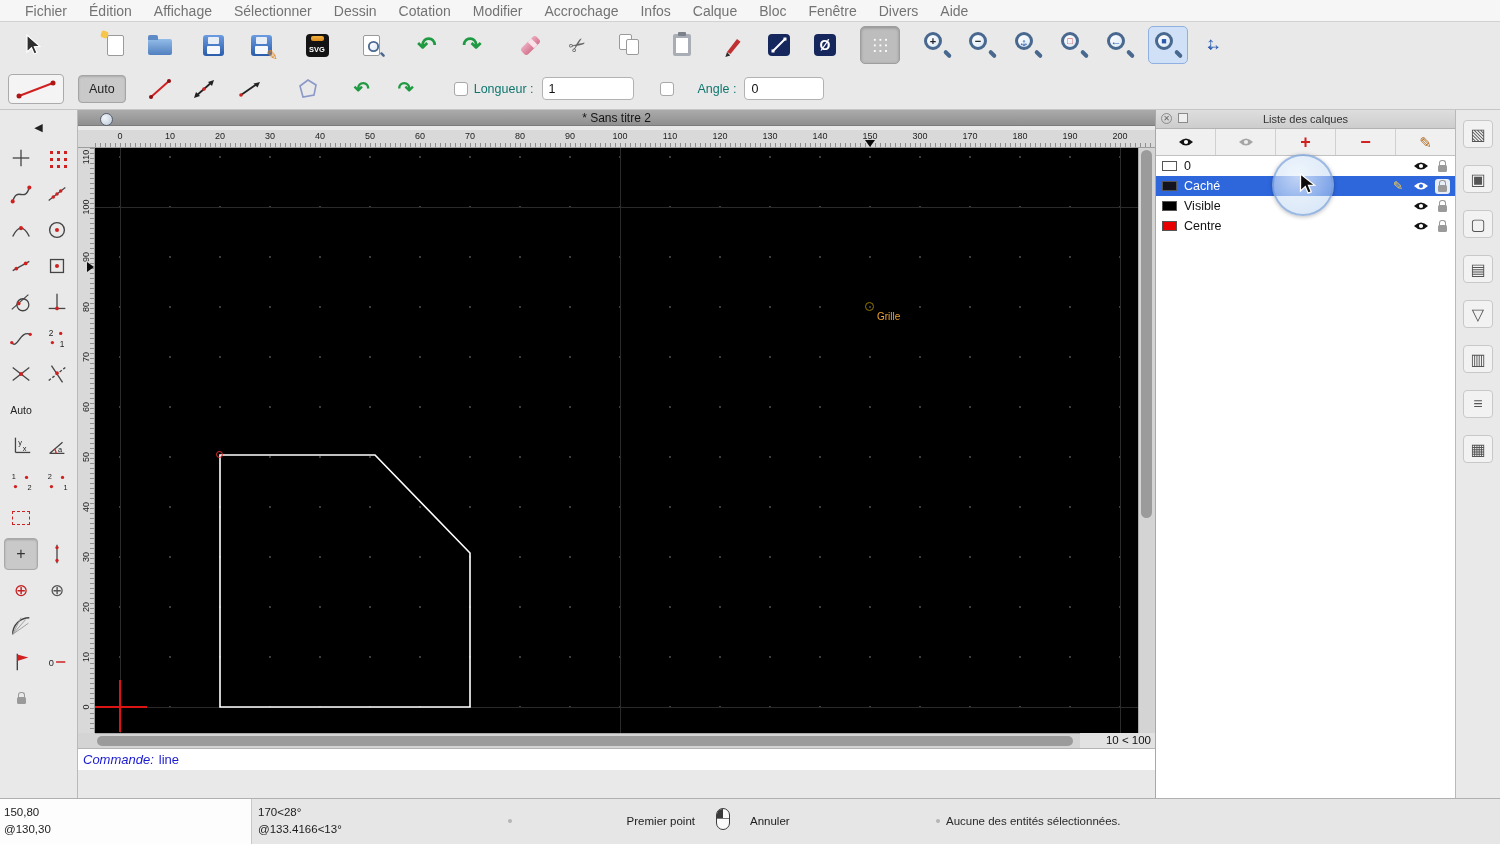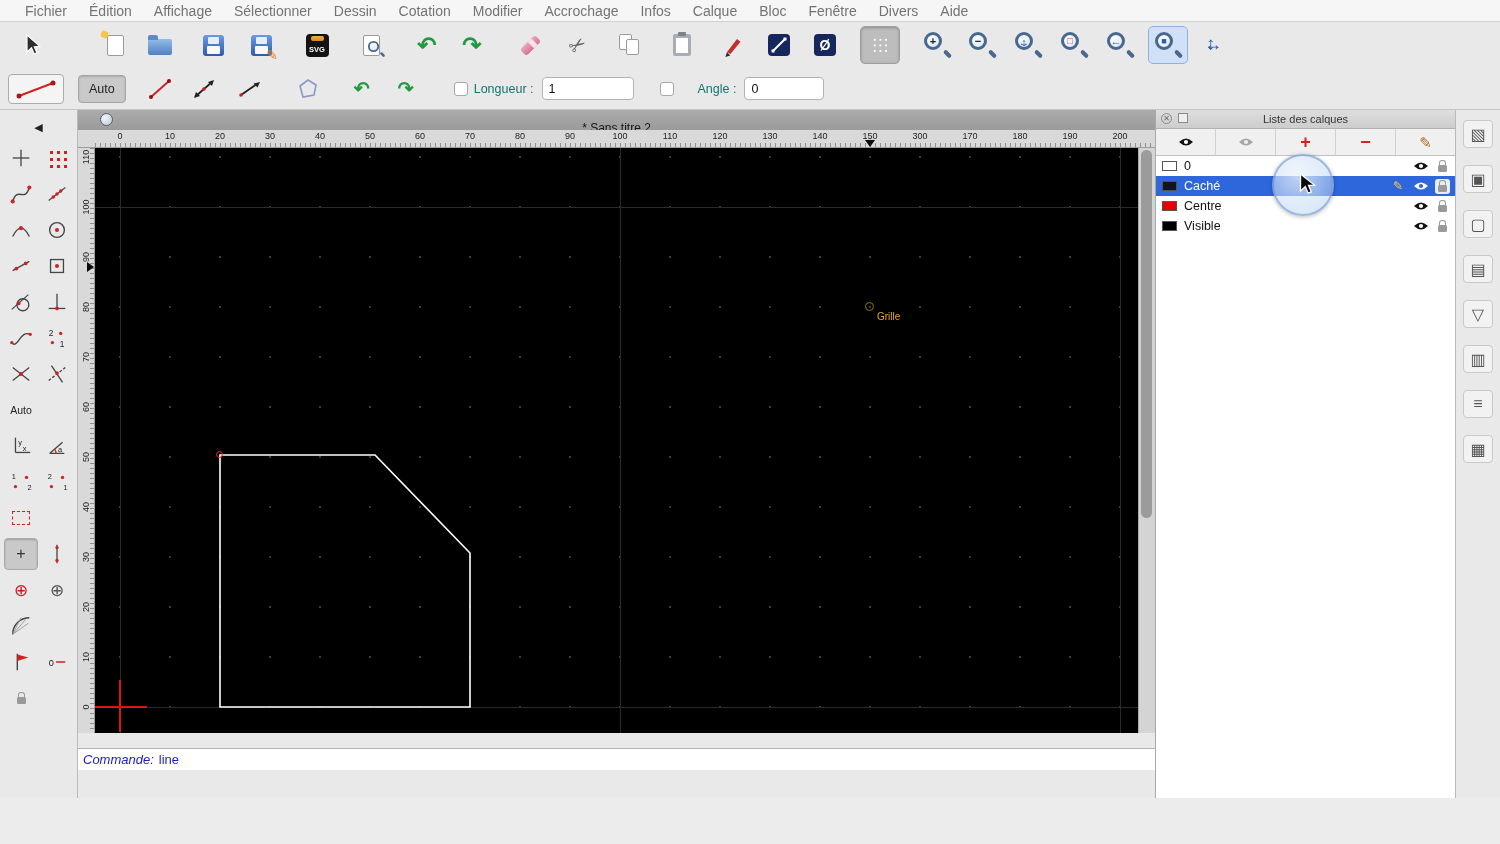--- a/index.html
+++ b/index.html
@@ -69,21 +69,21 @@
   .dash-red{width:18px;height:14px;border:1.6px dashed #d02020;box-sizing:border-box}
   .relzero{font-size:17px;color:#c42020;line-height:1}
   .relzero.gray{color:#555}
   .sauto{font-size:10.5px;color:#222}
   .plusg{font-size:16px;color:#333;line-height:1}
   .lockicon{width:9px;height:7px;background:#9a9a9a;border-radius:1.5px;position:relative;margin-top:4px}
   .lockicon::before{content:"";position:absolute;left:1px;top:-5px;width:5px;height:5px;border:1.5px solid #9a9a9a;border-bottom:none;border-radius:3px 3px 0 0}
 
   
   .canvas-region{position:absolute;left:78px;top:110px;width:1077px;height:688px;background:#e9e9e9}
-  .subwin-title{position:absolute;left:0;top:0;width:100%;height:36px;background:linear-gradient(#ababab,#8f8f8f);display:flex;align-items:center;justify-content:center;font-size:12px;color:#151515;border-bottom:1px solid #7c7c7c;box-sizing:border-box}
+  .subwin-title{position:absolute;left:0;top:0;width:100%;height:16px;background:linear-gradient(#ababab,#8f8f8f);display:flex;align-items:center;justify-content:center;font-size:12px;color:#151515;border-bottom:1px solid #7c7c7c;box-sizing:border-box}
   .subwin-icon{position:absolute;left:22px;top:3px;width:13px;height:13px;border:1.5px solid #57606e;border-radius:50%;background:radial-gradient(circle at 35% 35%,#f2f6fa,#b9c6d6);box-sizing:border-box}
   .hruler{position:absolute;left:0;top:20px;width:100%;height:18px;background:#d9d9d9;border-bottom:1px solid #9d9d9d;overflow:hidden;box-sizing:border-box}
   .hruler::before{content:"";position:absolute;left:17px;right:0;bottom:0;height:4px;background:repeating-linear-gradient(90deg,#8f8f8f 0 1px,transparent 1px 5px)}
   .h-ticks{display:flex;padding-left:17px}
   .h-tick{width:50px;text-align:center;font-size:9px;color:#222;line-height:12px;flex:0 0 auto}
   .hruler-marker{position:absolute;width:0;height:0;border-left:5px solid transparent;border-right:5px solid transparent;border-top:7px solid #0a0a0a;top:10px}
   .vruler{position:absolute;left:0;top:38px;width:17px;height:585px;background:#d9d9d9;border-right:1px solid #9d9d9d;overflow:hidden;box-sizing:border-box}
   .vruler::before{content:"";position:absolute;top:0;bottom:0;right:0;width:4px;background:repeating-linear-gradient(180deg,#8f8f8f 0 1px,transparent 1px 5px)}
   .v-ticks{display:flex;flex-direction:column;margin-top:-16px}
   .v-tick{height:50px;display:flex;align-items:center;justify-content:center;flex:0 0 auto}
@@ -660,20 +660,27 @@
       </svg>
       <div class="vertex-marker" style="left:121px;top:303px"></div>
       <div class="grid-circle" style="left:770px;top:154px"></div>
       <div class="grille-label" style="left:782px;top:163px">Grille</div>
       <div class="crosshair-h" style="left:0px;top:558px"></div>
       <div class="crosshair-v" style="left:24px;top:532px"></div>
     </div>
     <div class="vscroll">
         <div class="vscroll-thumb"></div>
       </div>
+    <div class="scrollrow">
+      <div class="scroll-corner"></div>
+      <div class="hscroll">
+          <div class="hscroll-thumb"></div>
+        </div>
+      <div class="grid-status">10 &lt; 100</div>
+    </div>
     <div class="cmd-history">
       <span class="cmd-label">Commande:</span>
       <span class="cmd-value">line</span>
     </div>
   </div>
 
   <div class="layers">
     <div class="lp-header">
       <span class="lp-close">✕</span>
       <span class="lp-float"></span>
@@ -728,48 +735,48 @@
               <path d="M1 5.5 Q8 -1.5 15 5.5 Q8 12.5 1 5.5 Z" fill="#111"></path>
               <circle cx="8" cy="5.5" r="2.1" fill="#fff"></circle>
             </svg>
           </span>
           <span class="row-lock">
             <span class="lockicon"></span>
           </span>
         </div>
 
         <div class="layer-row">
+          <span class="swatch" style="background:#000000"></span>
+          <span class="layer-name">Visible</span>
+          <span class="row-pencil"></span>
+          <span class="row-eye">
+            <svg width="16" height="12" viewBox="0 0 16 11">
+              <path d="M1 5.5 Q8 -1.5 15 5.5 Q8 12.5 1 5.5 Z" fill="#111"></path>
+              <circle cx="8" cy="5.5" r="2.1" fill="#fff"></circle>
+            </svg>
+          </span>
+          <span class="row-lock">
+            <span class="lockicon"></span>
+          </span>
+        </div>
+
+        <div class="layer-row">
           <span class="swatch" style="background:#e80000"></span>
           <span class="layer-name">Centre</span>
           <span class="row-pencil"></span>
           <span class="row-eye">
             <svg width="16" height="12" viewBox="0 0 16 11">
               <path d="M1 5.5 Q8 -1.5 15 5.5 Q8 12.5 1 5.5 Z" fill="#111"></path>
               <circle cx="8" cy="5.5" r="2.1" fill="#fff"></circle>
             </svg>
           </span>
           <span class="row-lock">
             <span class="lockicon"></span>
           </span>
         </div>
-
-        <div class="layer-row">
-          <span class="swatch" style="background:#000000"></span>
-          <span class="layer-name">Visible</span>
-          <span class="row-pencil"></span>
-          <span class="row-eye">
-            <svg width="16" height="12" viewBox="0 0 16 11">
-              <path d="M1 5.5 Q8 -1.5 15 5.5 Q8 12.5 1 5.5 Z" fill="#111"></path>
-              <circle cx="8" cy="5.5" r="2.1" fill="#fff"></circle>
-            </svg>
-          </span>
-          <span class="row-lock">
-            <span class="lockicon"></span>
-          </span>
-        </div>
       </div>
   </div>
 
   <div class="rdock">
 
       <div class="dbtn">
         <span>▧</span>
       </div>
 
       <div class="dbtn">
@@ -794,19 +801,35 @@
 
       <div class="dbtn">
         <span>≡</span>
       </div>
 
       <div class="dbtn">
         <span>▦</span>
       </div>
     </div>
 
+  <div class="statusbar">
+    <div class="sb-left">
+      <div>150,80</div>
+      <div>@130,30</div>
+    </div>
+    <div class="sb-polar">
+      <div>170&lt;28°</div>
+      <div>@133.4166&lt;13°</div>
+    </div>
+    <span class="sb-dot" style="left:508px"></span>
+    <div class="sb-hint-left">Premier point</div>
+    <div class="mouse"></div>
+    <div class="sb-hint-right">Annuler</div>
+    <span class="sb-dot" style="left:936px"></span>
+    <div class="sb-selection">Aucune des entités sélectionnées.</div>
+  </div>
 
   <div class="cursor-ring" style="left:1272px;top:154px"></div>
   <svg class="cursor-arrow" style="left:1299px;top:173px" width="18" height="23" viewBox="0 0 18 23">
     <path d="M1.5 1 L1.5 18 L6.3 13.6 L9.1 20.2 L12.3 18.8 L9.5 12.4 L15.5 12.1 Z" fill="#0d0d0d" stroke="#fff" stroke-width="1.3"></path>
   </svg>
 
 </div>
 
 </body></html>

